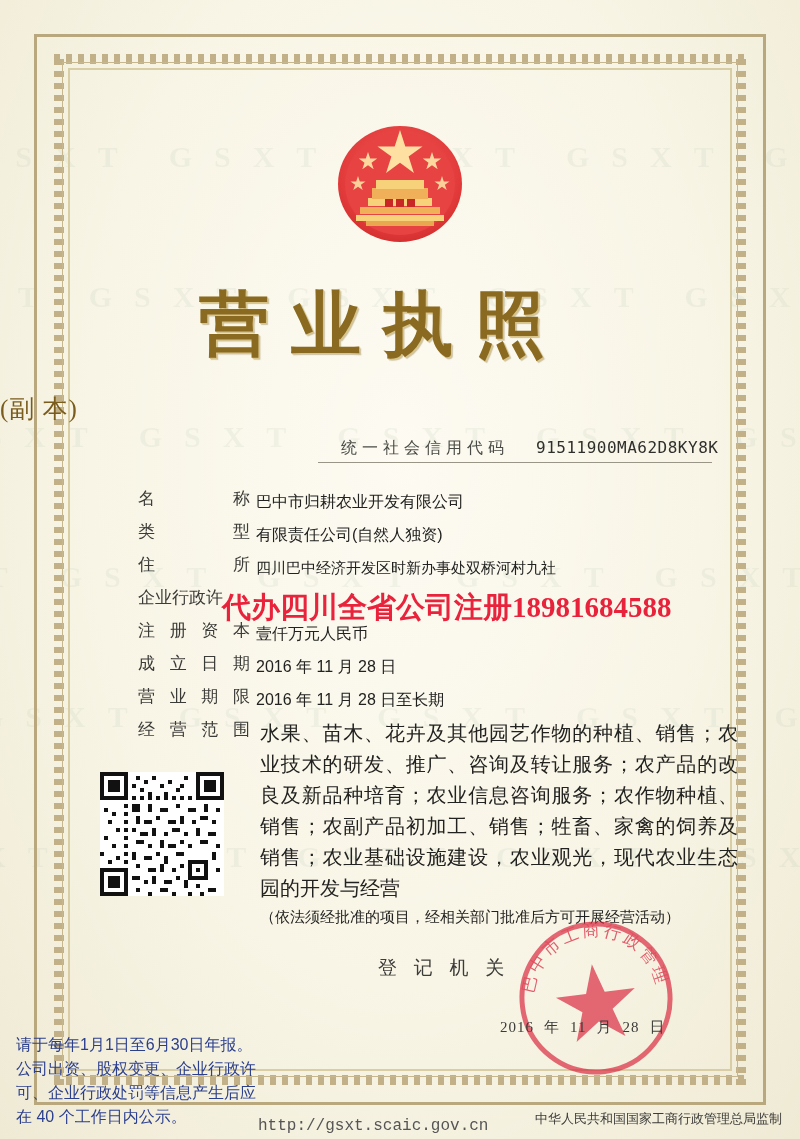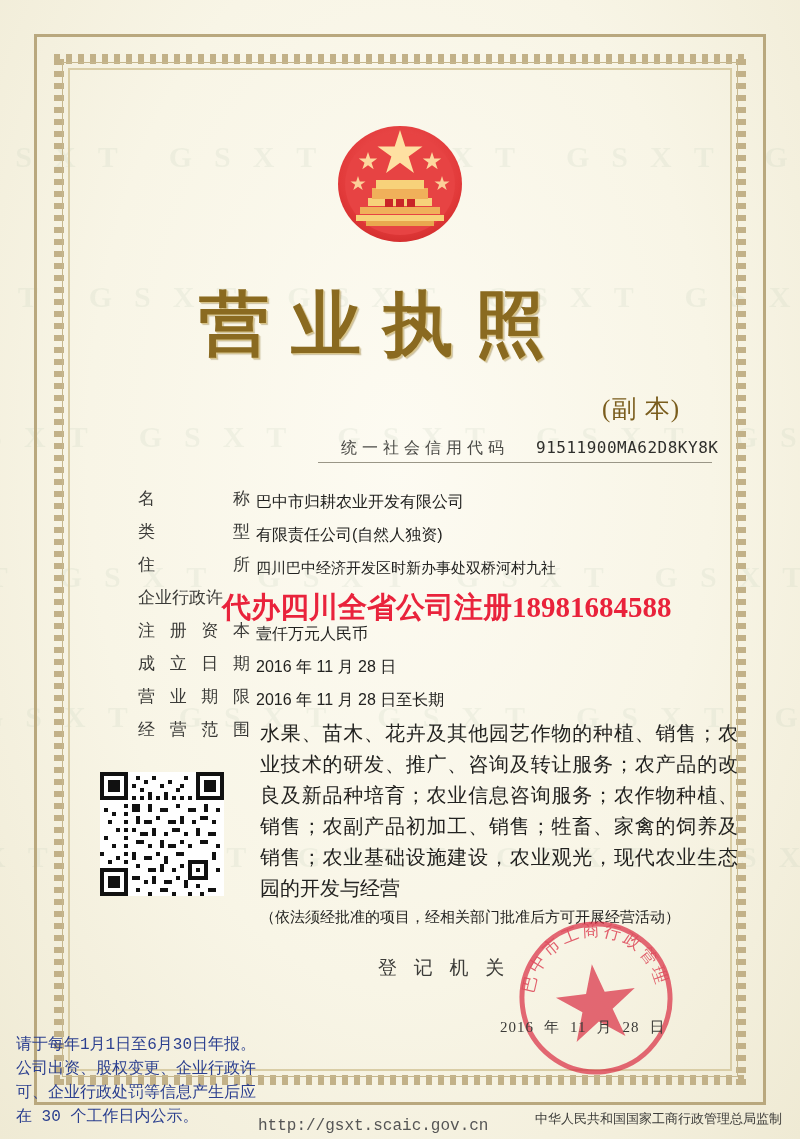--- a/index.html
+++ b/index.html
@@ -97,21 +97,21 @@
     font-size: 70px;
     letter-spacing: 22px;
     text-indent: 22px;
     color: #8a6a20;
     text-shadow: 1px 1px 0 #d8c489, 2px 2px 1px rgba(120,95,30,.35);
   }
   .cert-subtitle {
     position: absolute;
     left: 0; top: 392px;
     width: 680px;
-    text-align: right;
+    text-align: left;
     font-family: "Liberation Serif", serif;
     font-size: 25px;
     color: #7a5d1d;
     letter-spacing: 1px;
   }
 
   
   .credit-label {
     position: absolute;
     left: 318px; top: 438px;
@@ -230,21 +230,21 @@
     letter-spacing: 0px;
     white-space: nowrap;
     opacity: .92;
   }
 
   
   .notice-left {
     position: absolute;
     left: 16px; top: 1033px;
     width: 272px;
-    font-family: Liberation Mono, monospace;
+    font-family: Liberation Sans, sans-serif;
     font-size: 16px;
     line-height: 24px;
     color: #2b3f8f;
   }
   .bottom-url {
     position: absolute;
     left: 258px; top: 1117px;
     font-family: Liberation Mono, monospace;
     font-size: 16px;
     color: #555;
@@ -543,20 +543,20 @@
   </div>
 
   <div class="date-line">
     <span>2016</span><i>年</i><span>11</span><i>月</i><span>28</span><i>日</i>
   </div>
 
   <div class="notice-left">
     <div>请于每年1月1日至6月30日年报。</div>
     <div>公司出资、股权变更、企业行政许</div>
     <div>可、企业行政处罚等信息产生后应</div>
-    <div>在 30 个工作日内公示。</div>
+    <div>在 40 个工作日内公示。</div>
   </div>
 
   <div class="bottom-sys">企业信用信息公示系统网址：</div>
   <div class="bottom-url">http://gsxt.scaic.gov.cn</div>
   <div class="bottom-right">中华人民共和国国家工商行政管理总局监制</div>
 
 </div>
 
 </body></html>

